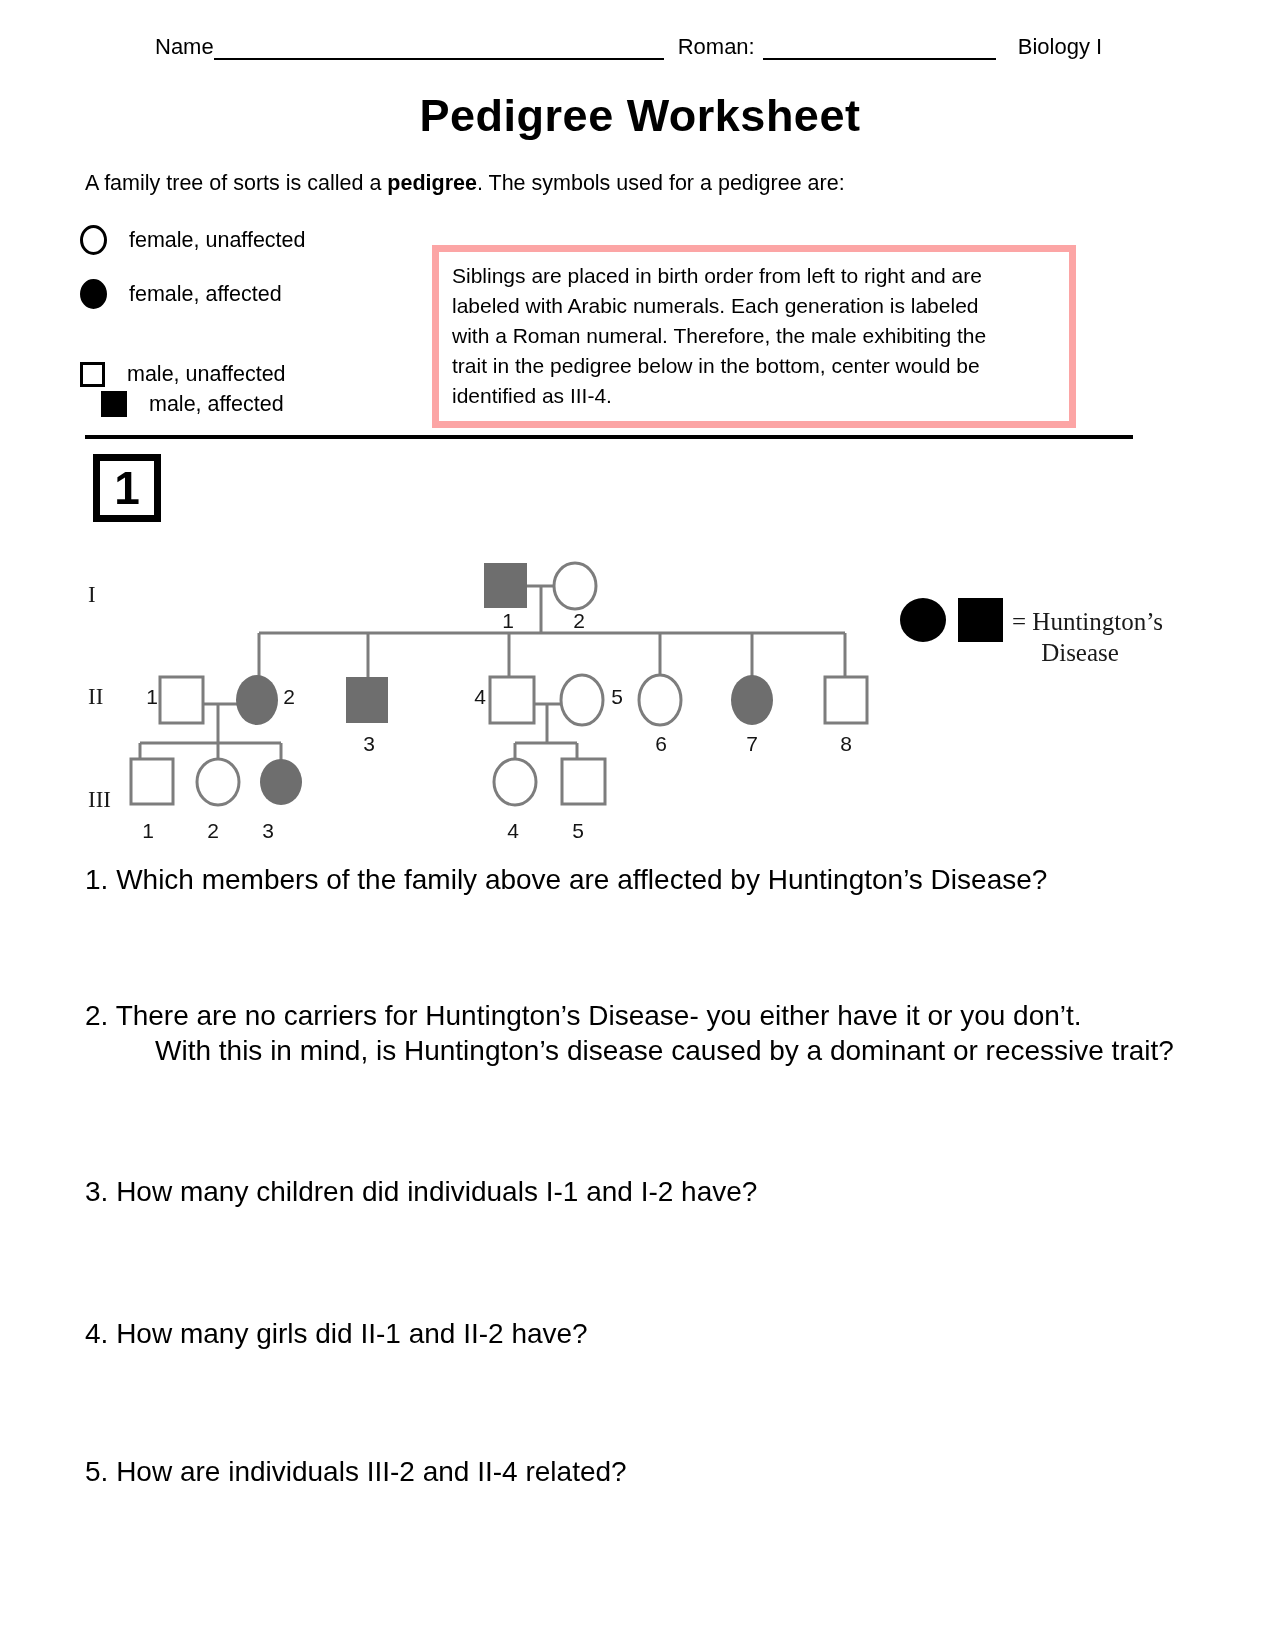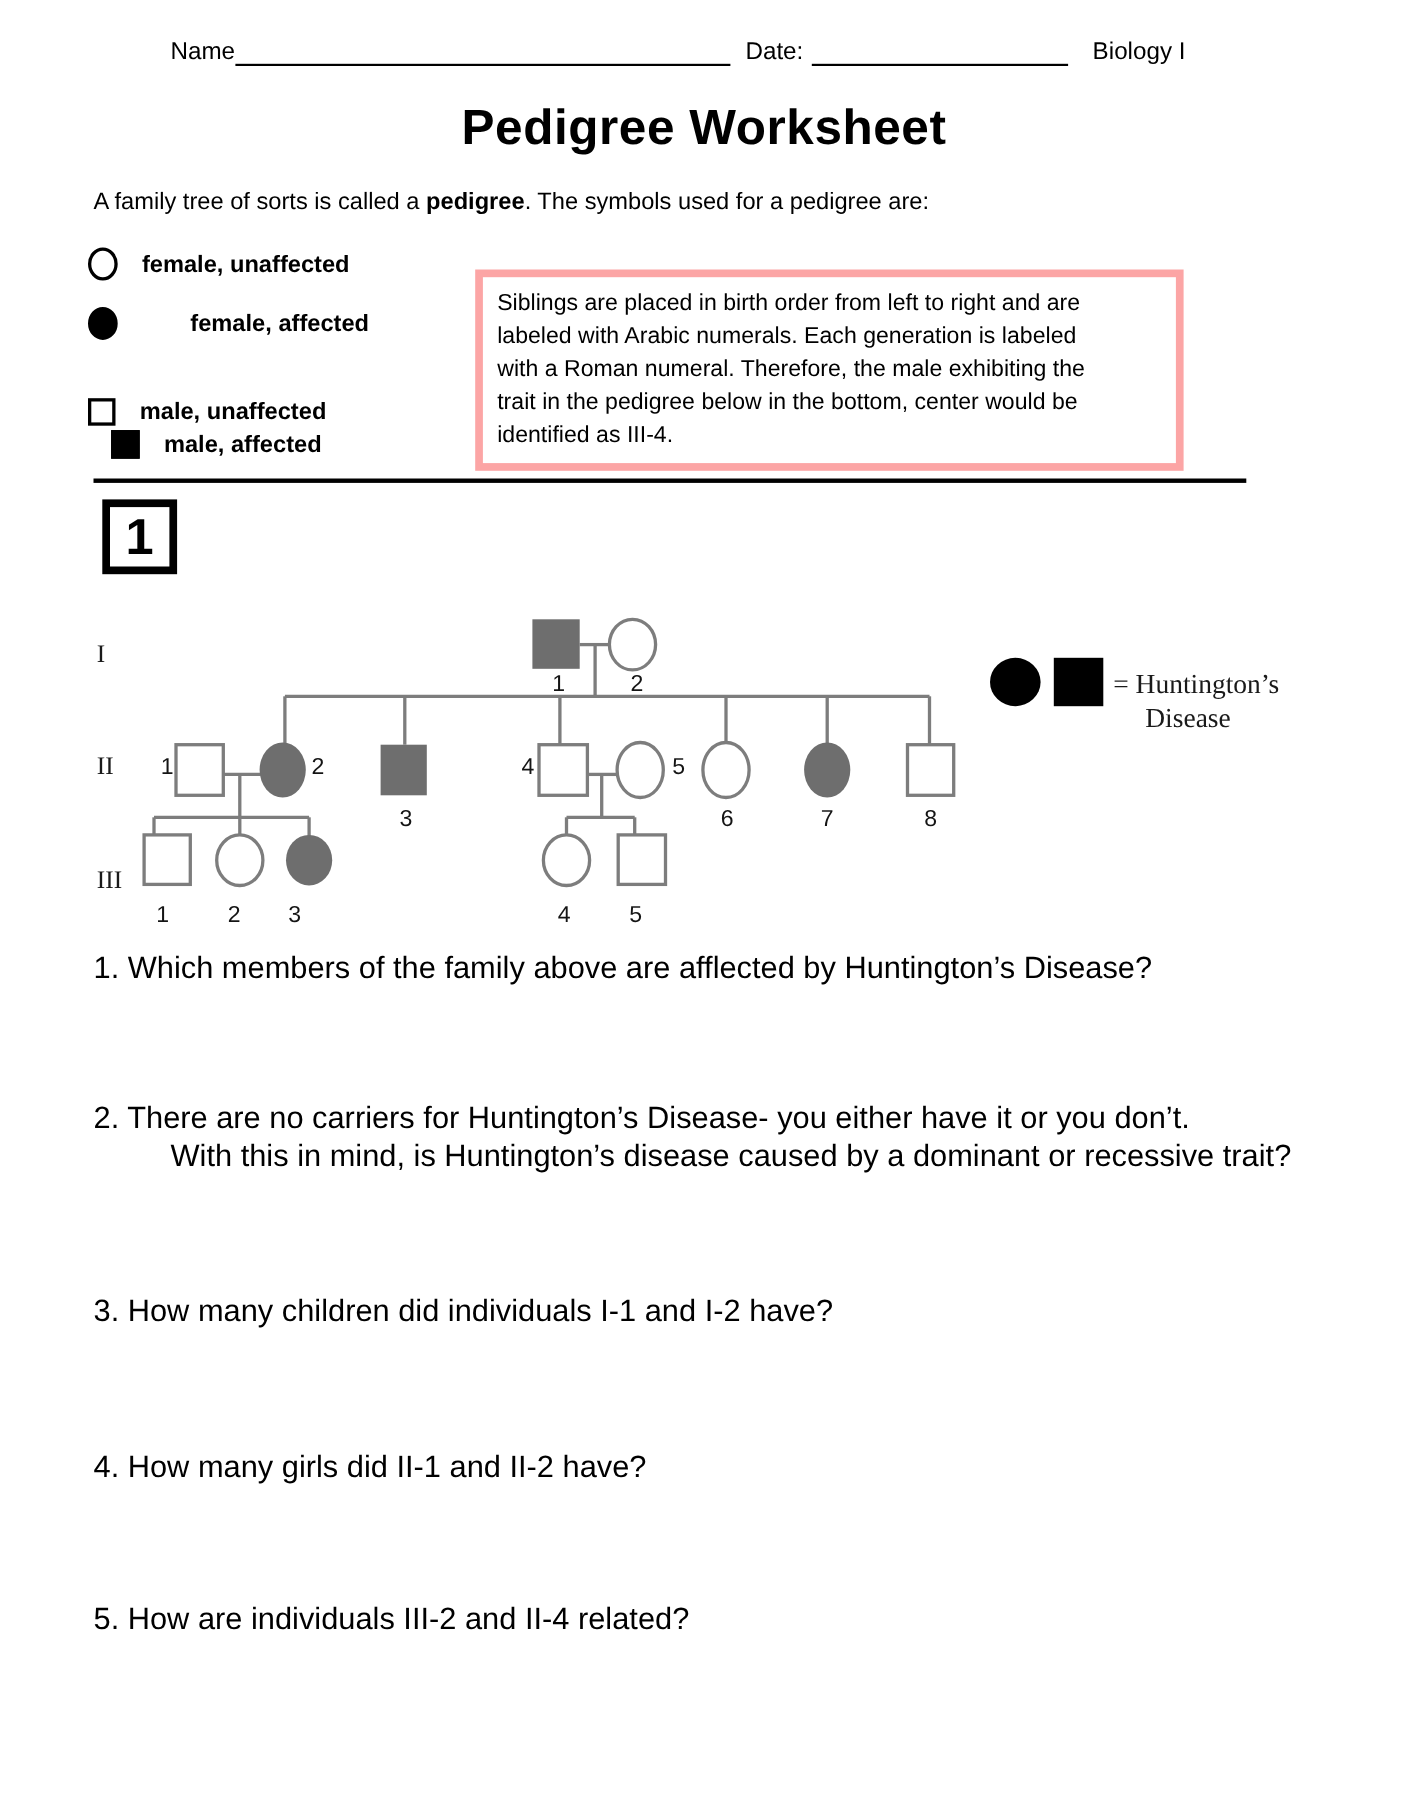--- a/index.html
+++ b/index.html
@@ -21,21 +21,21 @@
 
   .intro { top:171px; left:85px; font-size:21.5px; white-space:nowrap; }
 
   
   .key-row { left:80px; display:flex; align-items:center; height:32px; }
   .key-sym { display:inline-block; box-sizing:border-box; }
   .sym-circle-o { width:27px; height:30px; border:3px solid #000; border-radius:50%; }
   .sym-circle-f { width:27px; height:30px; border:3px solid #000; border-radius:50%; background:#000; }
   .sym-square-o { width:25px; height:25px; border:3px solid #000; }
   .sym-square-f { width:26px; height:26px; background:#000; border:1px solid #000; }
-  .key-lbl { margin-left:22px; font-size:21.5px; white-space:nowrap;font-weight:bold; }
+  .key-lbl { margin-left:22px; font-size:21.5px; white-space:nowrap; }
 
   
   .info-box {
     left:432px; top:245px; width:604px; box-sizing:content-box;
     border:7px solid #fca5a5; padding:9px 13px 10px 13px;
     font-size:21px; line-height:30px;
   }
   .info-line { white-space:nowrap; }
 
   .divider { left:85px; top:435px; width:1048px; height:4px; background:#000; }
@@ -53,34 +53,34 @@
   .q-indent { left:155px; }
 </style>
 </head>
 <body>
 
 <div class="page">
 
   <div class="abs hdr">
     <span>Name</span>
       <span class="blank-line nm-line"></span>
-      <span class="hdr-date">Date:</span>
+      <span class="hdr-date">Roman:</span>
       <span class="blank-line dt-line"></span>
       <span class="hdr-course">Biology I</span>
   </div>
 
   <div class="abs intro"><span>A family tree of sorts is called a </span><b>pedigree</b><span>.  The symbols used for a pedigree are:</span></div>
 
   <div class="abs title">Pedigree Worksheet</div>
 
   <div class="abs key-row" style="top:224px;">
     <span class="key-sym sym-circle-o"></span>
     <span class="key-lbl">female, unaffected</span>
   </div>
-  <div class="abs key-row" style="top:278px;gap:44px;">
+  <div class="abs key-row" style="top:278px;">
     <span class="key-sym sym-circle-f"></span>
     <span class="key-lbl">female, affected</span>
   </div>
   <div class="abs key-row" style="top:333px;margin-top:25px;">
     <span class="key-sym sym-square-o"></span>
     <span class="key-lbl">male, unaffected</span>
   </div>
   <div class="abs key-row" style="top:388px;padding-left:21px;">
     <span class="key-sym sym-square-f"></span>
     <span class="key-lbl">male, affected</span>

